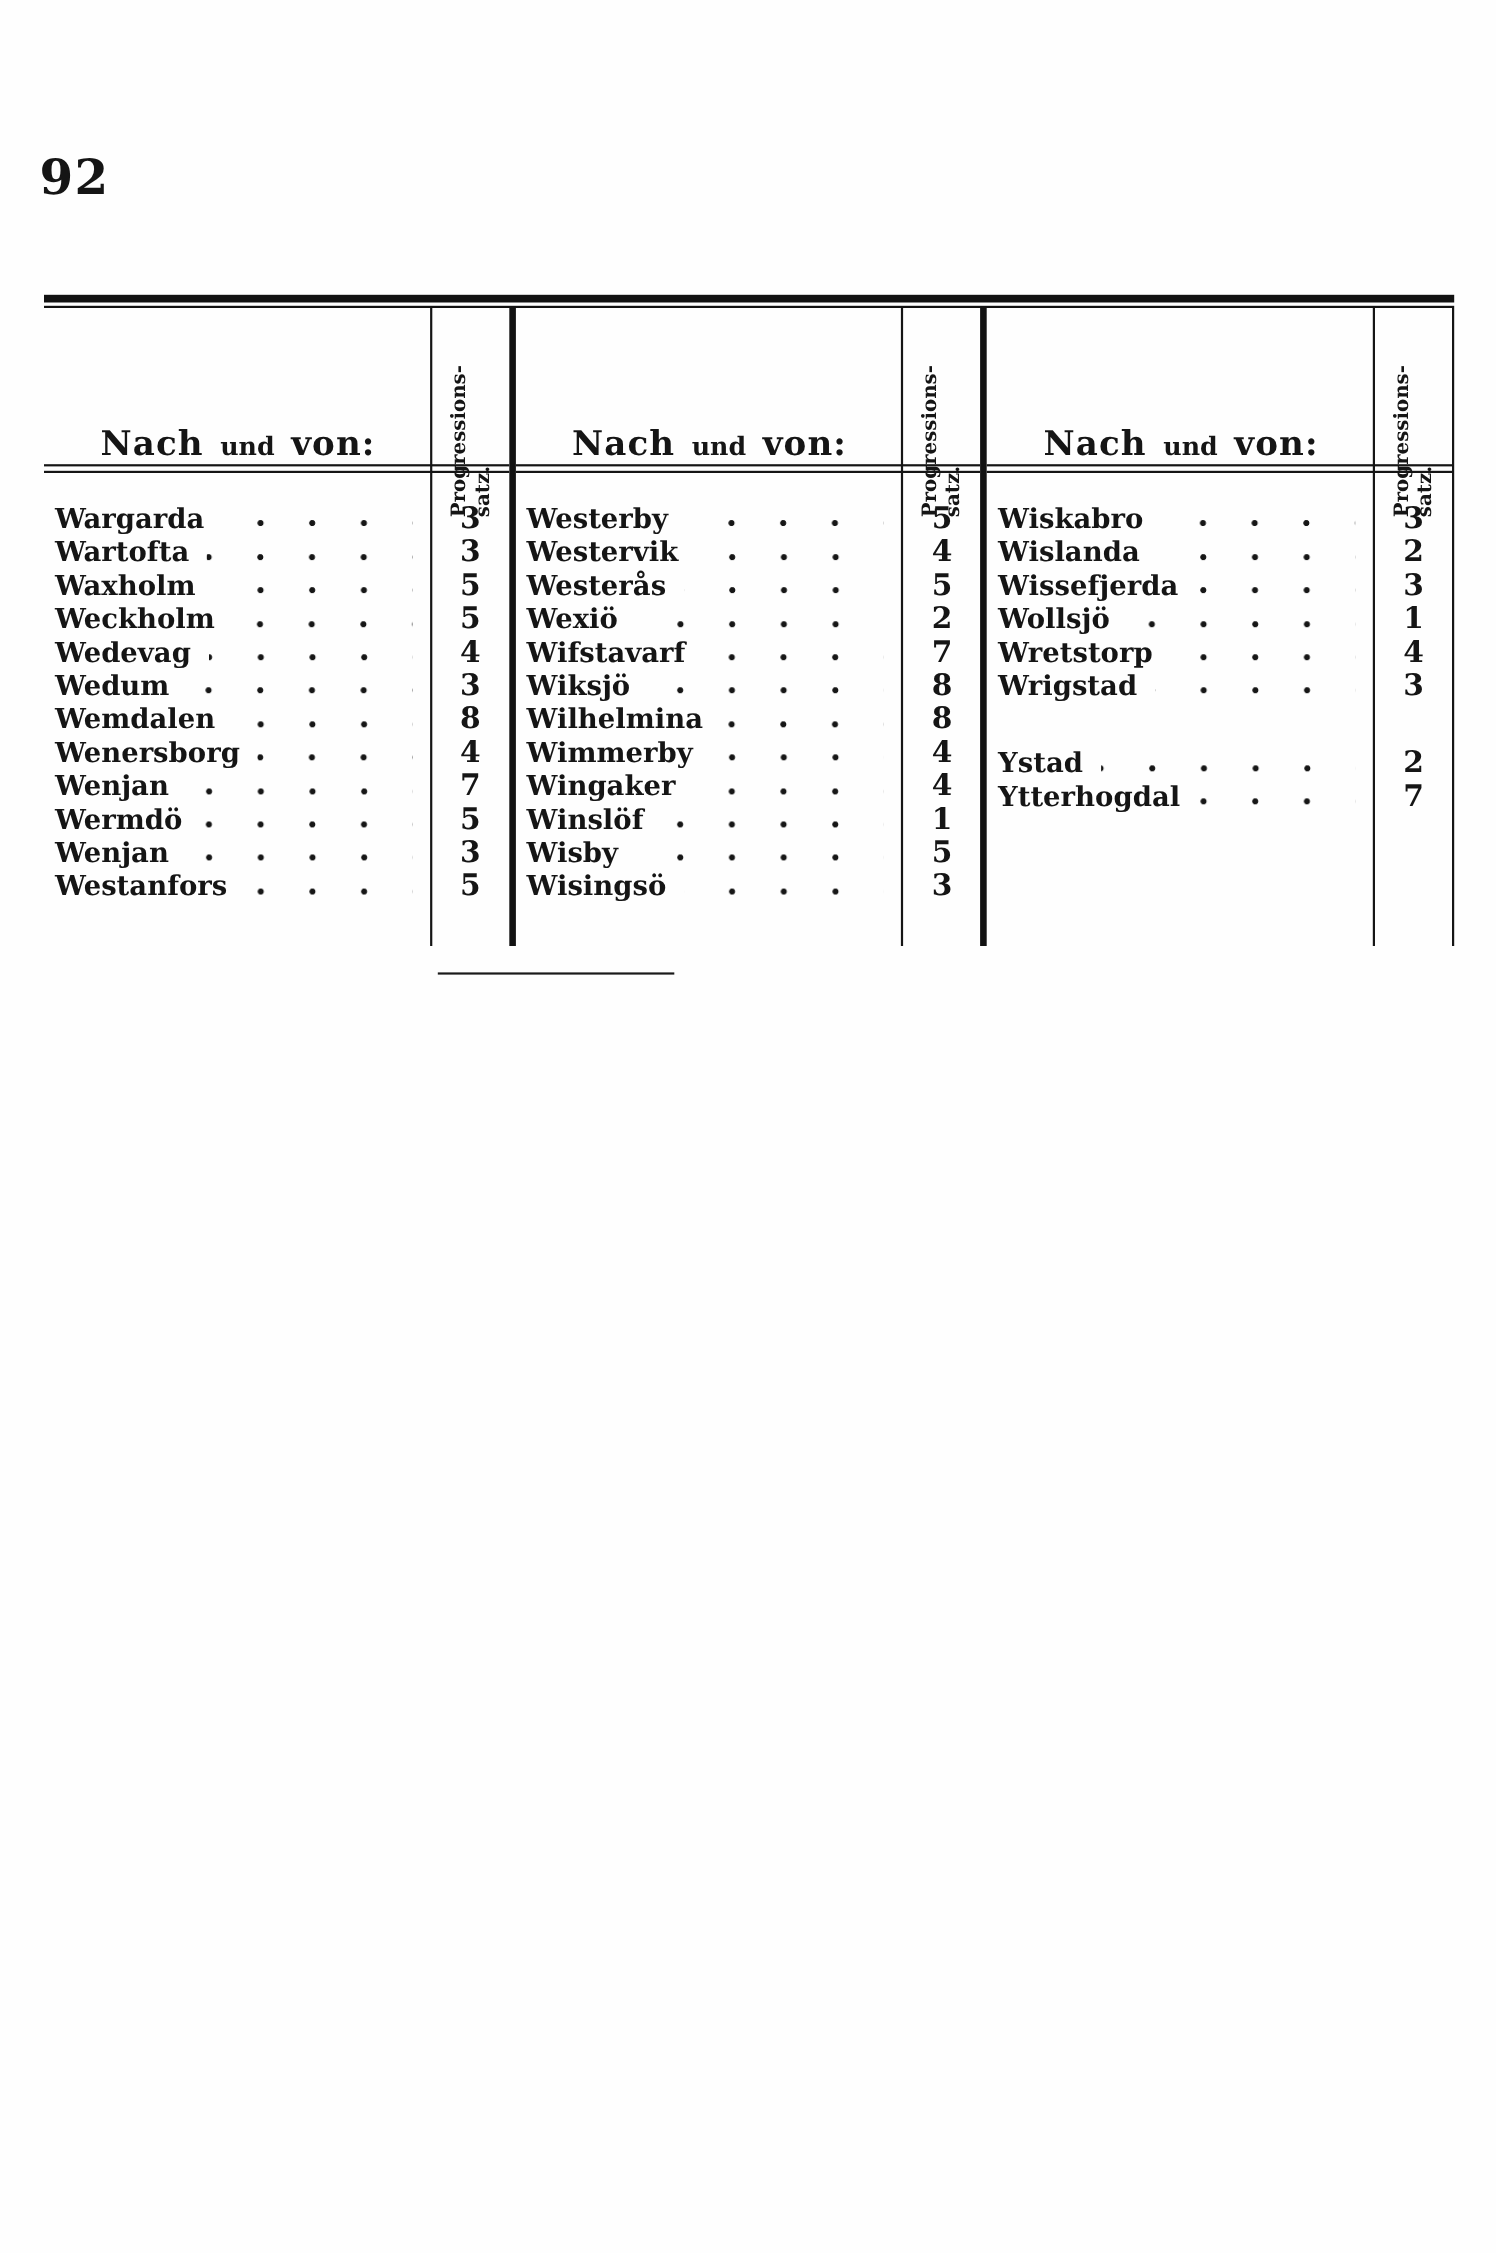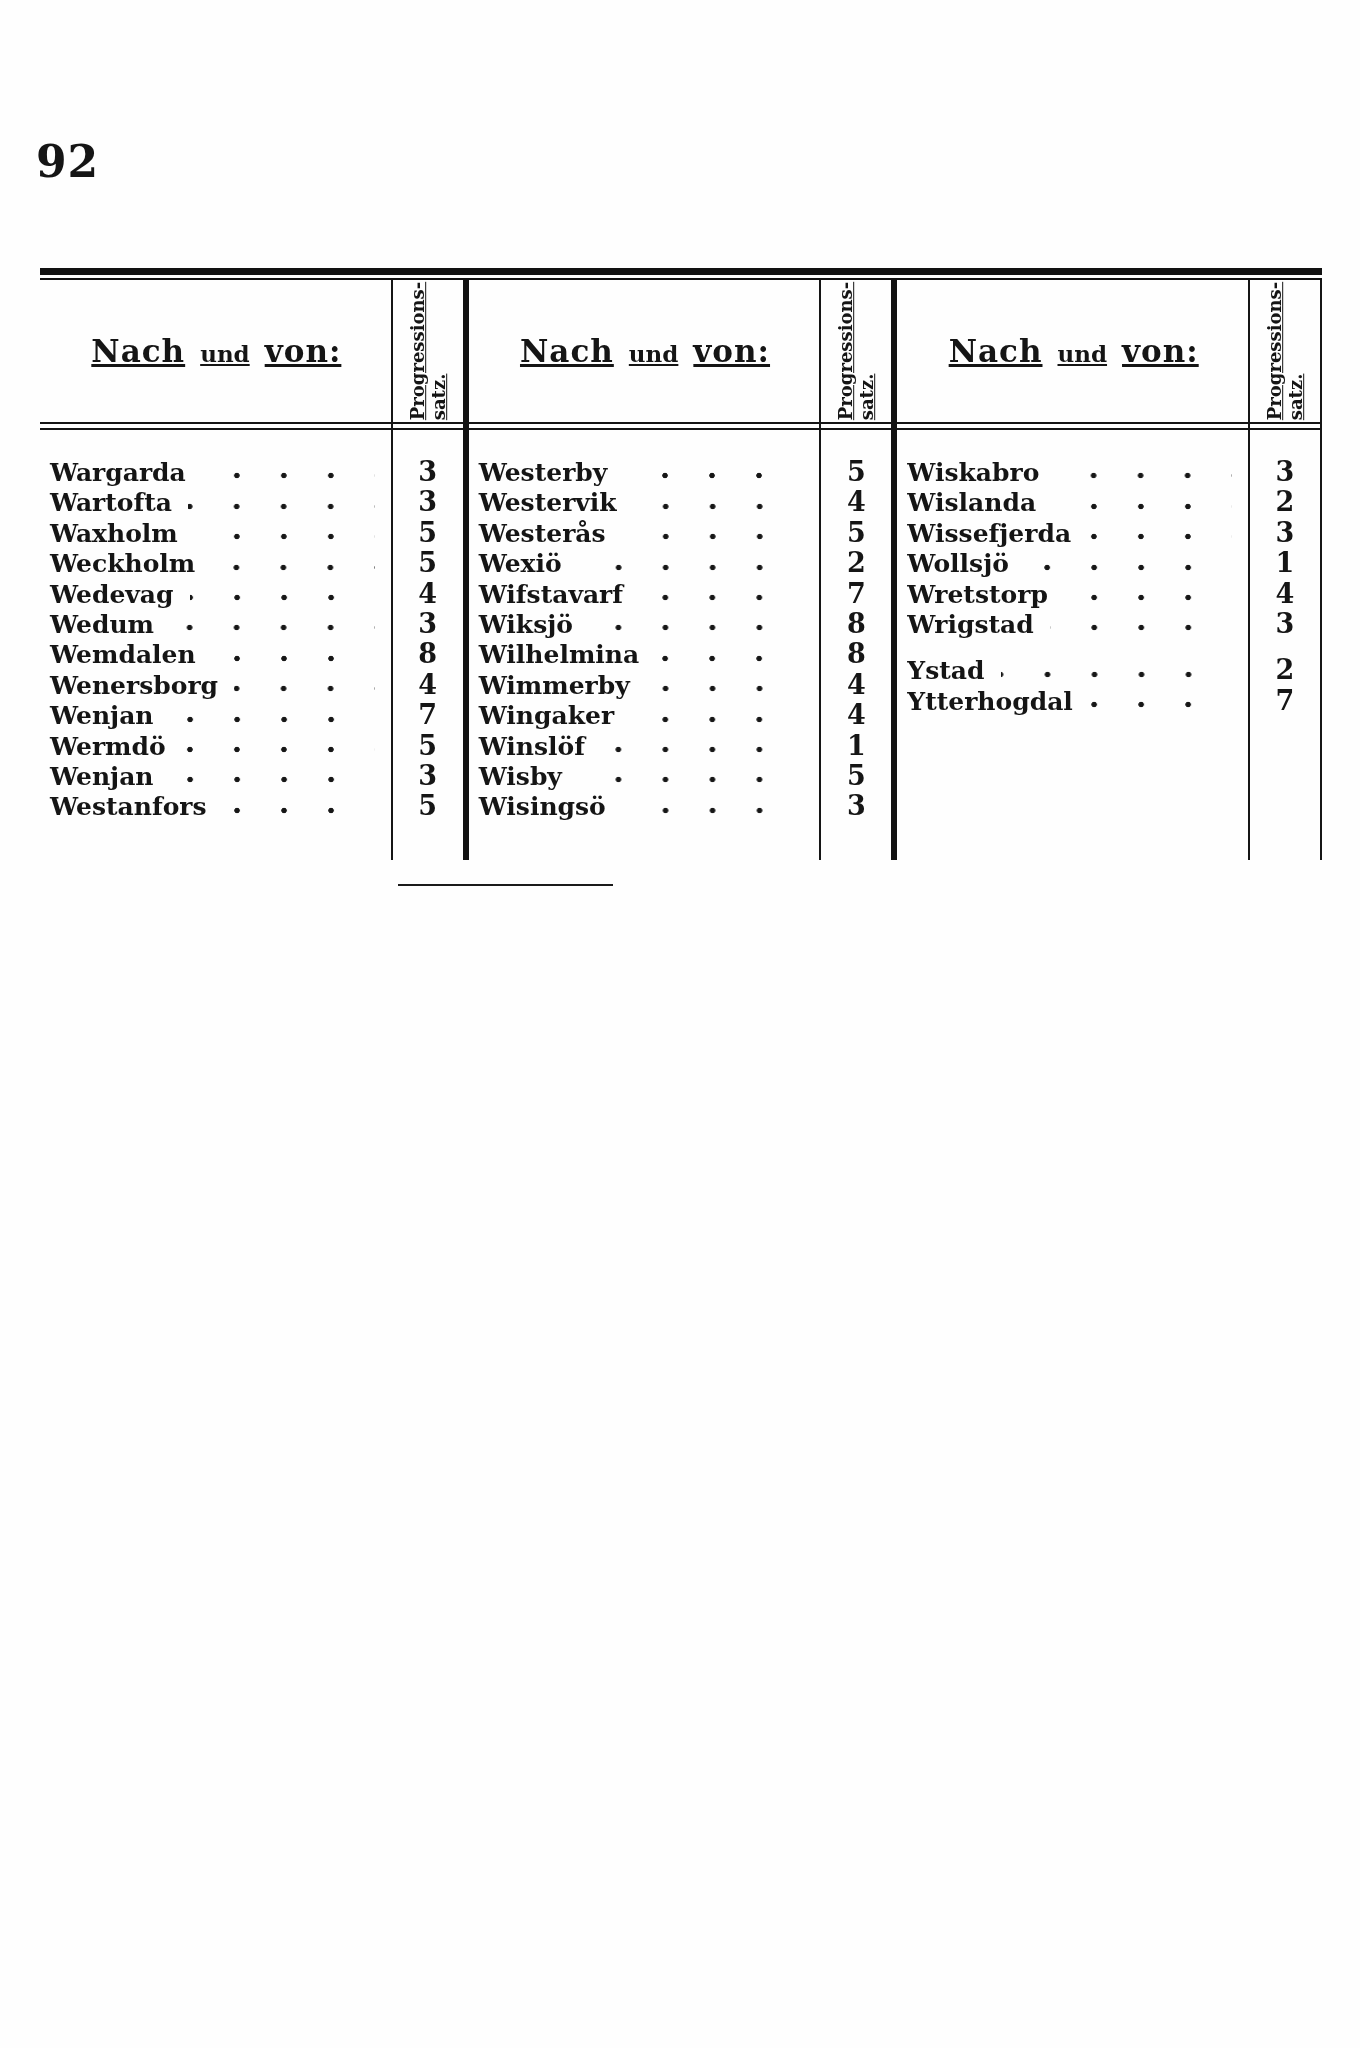--- a/index.html
+++ b/index.html
@@ -17,32 +17,32 @@
   .toprule{height:3px;border-top:7px solid #121212;border-bottom:2px solid #121212;}
   .groups{display:flex;align-items:stretch;}
   .group{flex:1 1 0;position:relative;}
   .group + .group{border-left:6px solid #121212;}
   .group.last{border-right:2px solid #151515;}
   
   .group::after{
     content:"";position:absolute;top:0;bottom:0;right:70px;width:2px;
     background:#151515;
   }
-  .ghead{height:142px;display:flex;align-items:center;text-decoration:underline;}
+  .ghead{height:142px;display:flex;align-items:flex-end;}
   .hlabel{flex:1;display:flex;align-items:center;justify-content:center;gap:15px;}
   .hw-big{font-size:31px;font-weight:bold;letter-spacing:1px;}
   .hw-small{font-size:23px;font-weight:bold;position:relative;top:2px;}
   .hnum{width:70px;display:flex;align-items:center;justify-content:center;overflow:visible;}
   .rot{transform:rotate(-90deg);transform-origin:center;font-weight:bold;
        font-size:18px;line-height:21px;text-align:left;white-space:nowrap;}
   .rot span{display:block;}
   .headrule{height:4px;border-top:2px solid #151515;border-bottom:2px solid #151515;}
   .gbody{height:430px;padding-top:26px;box-sizing:border-box;}
   .row{display:flex;align-items:baseline;height:30.4px;}
-  .row.gap{margin-top:16px;justify-content:space-between;}
+  .row.gap{margin-top:40px;justify-content:space-between;}
   .nm{margin-left:10px;font-weight:bold;font-size:25px;white-space:nowrap;}
   .leader{
     flex:1;align-self:flex-end;height:9px;margin:0 18px 6px 16px;
     background-image:radial-gradient(circle at 3px 4.5px, #161616 2.4px, transparent 3.1px);
     background-size:47px 9px;background-repeat:repeat-x;background-position:right center;
   }
   .val{width:70px;flex:0 0 70px;text-align:center;font-size:27px;font-weight:bold;}
   .divider{position:absolute;left:398px;top:884px;width:215px;height:2px;background:#1a1a1a;}
 </style>
 </head>

